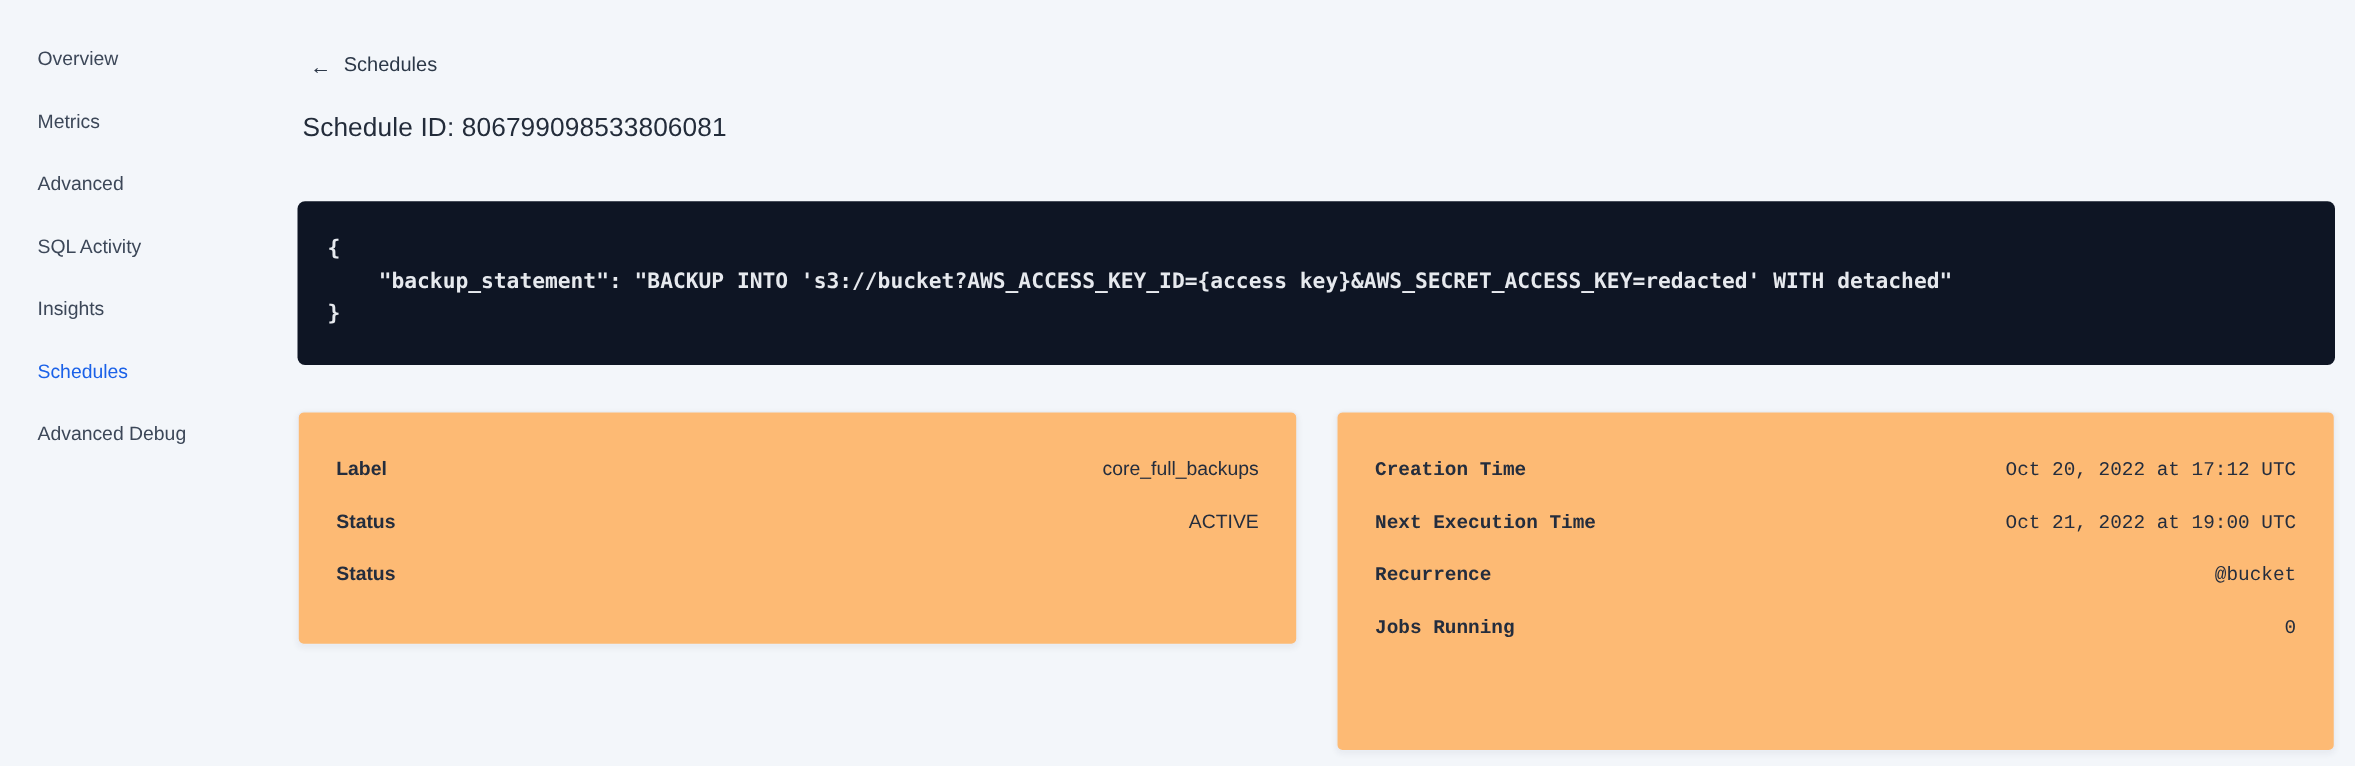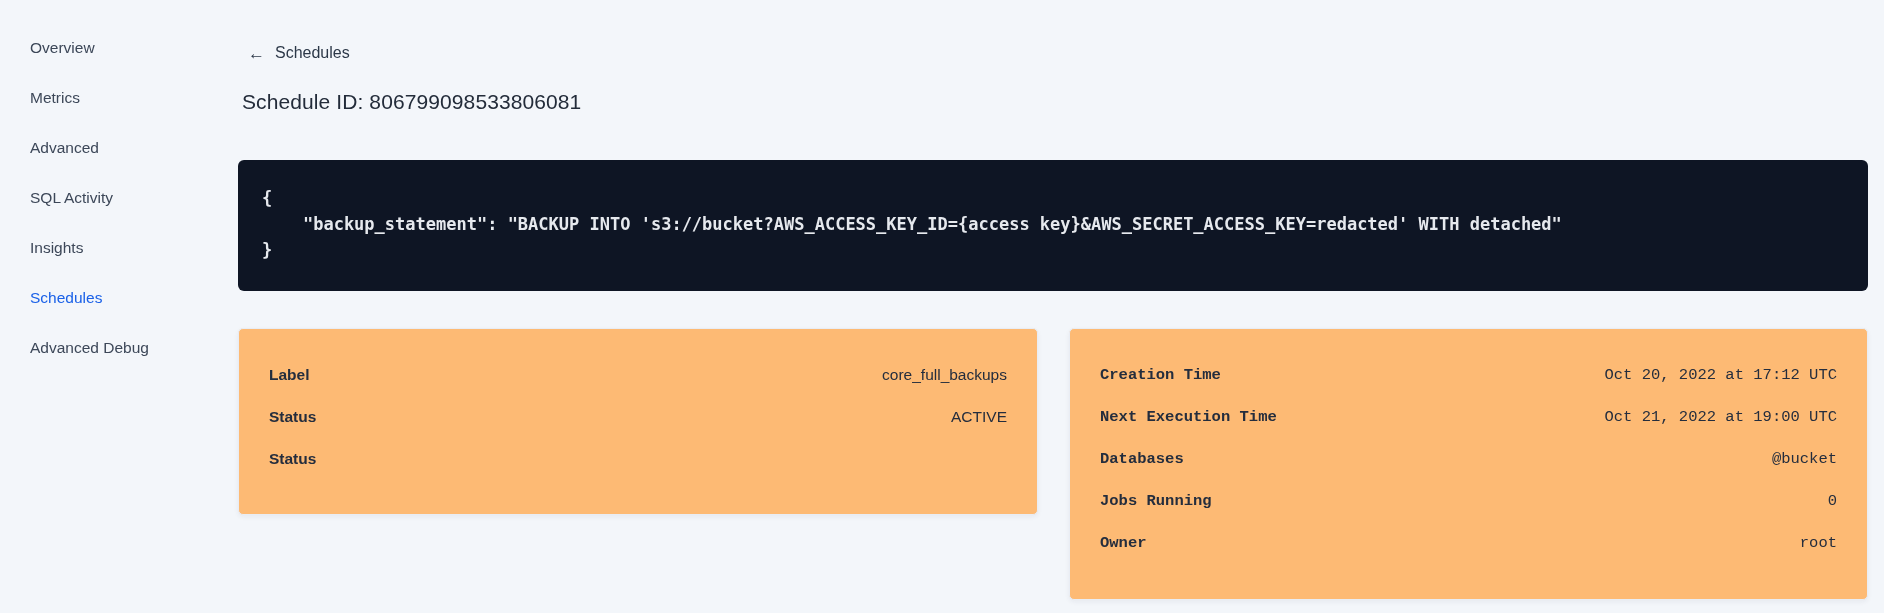--- a/index.html
+++ b/index.html
@@ -106,26 +106,22 @@
     <section class="card card-right">
       <div class="kv-row">
         <span class="k">Creation Time</span>
         <span class="v">Oct 20, 2022 at 17:12 UTC</span>
       </div>
       <div class="kv-row">
         <span class="k">Next Execution Time</span>
         <span class="v">Oct 21, 2022 at 19:00 UTC</span>
       </div>
       <div class="kv-row">
-        <span class="k">Databases</span>
+        <span class="k">Recurrence</span>
         <span class="v">@bucket</span>
       </div>
       <div class="kv-row">
         <span class="k">Jobs Running</span>
         <span class="v">0</span>
       </div>
-      <div class="kv-row">
-        <span class="k">Owner</span>
-        <span class="v">root</span>
-      </div>
     </section>
   </div>
 </main>
 
 </body></html>

